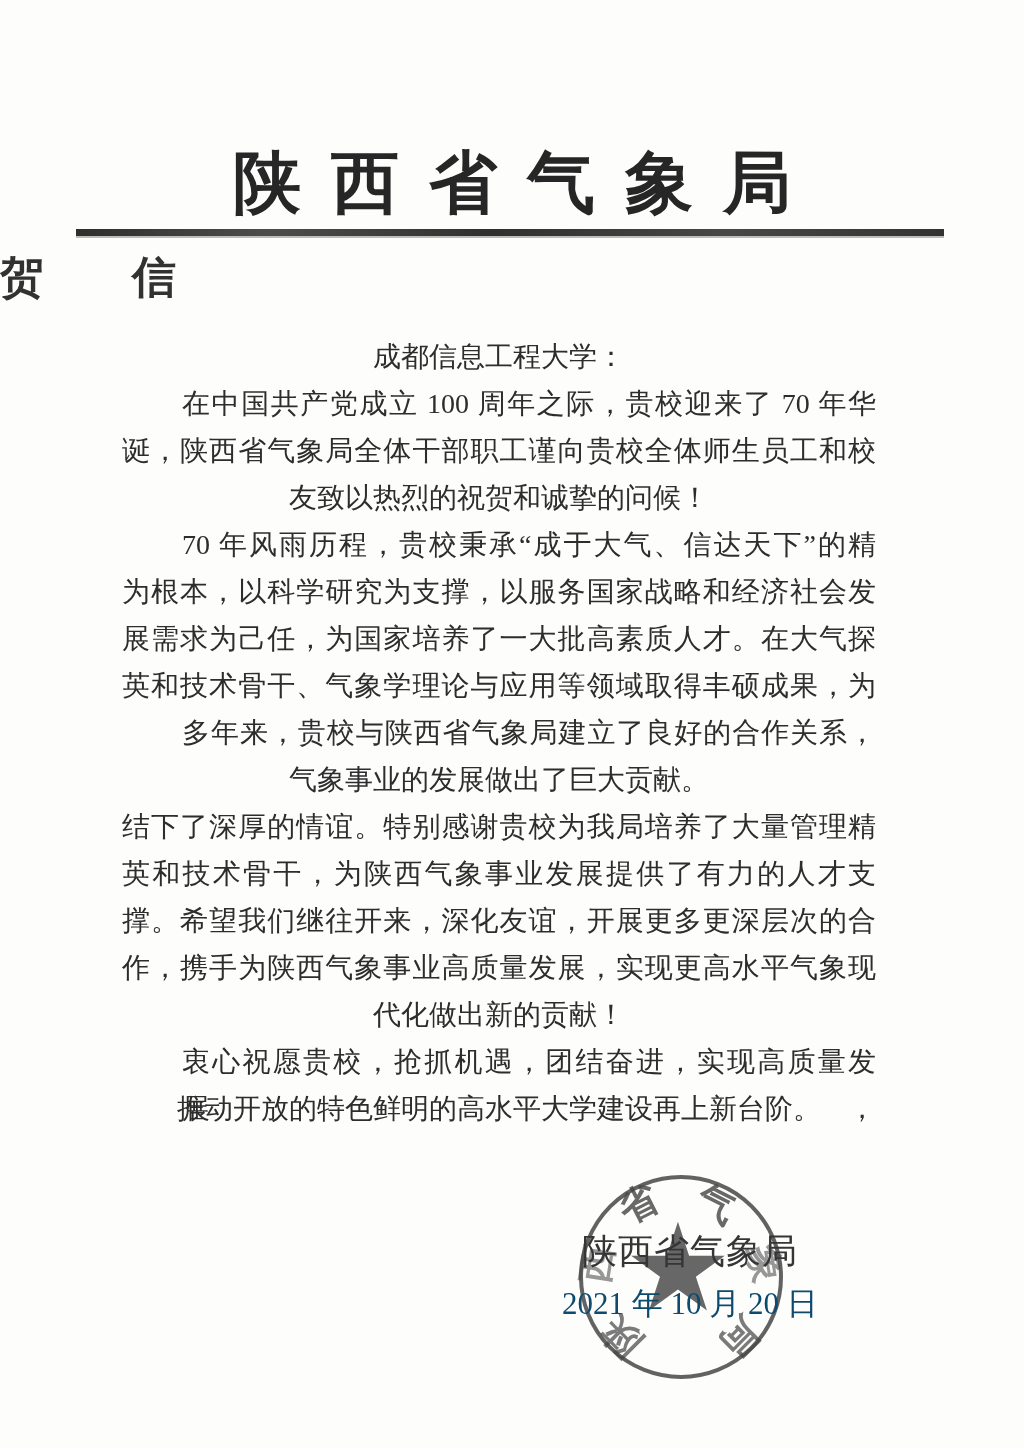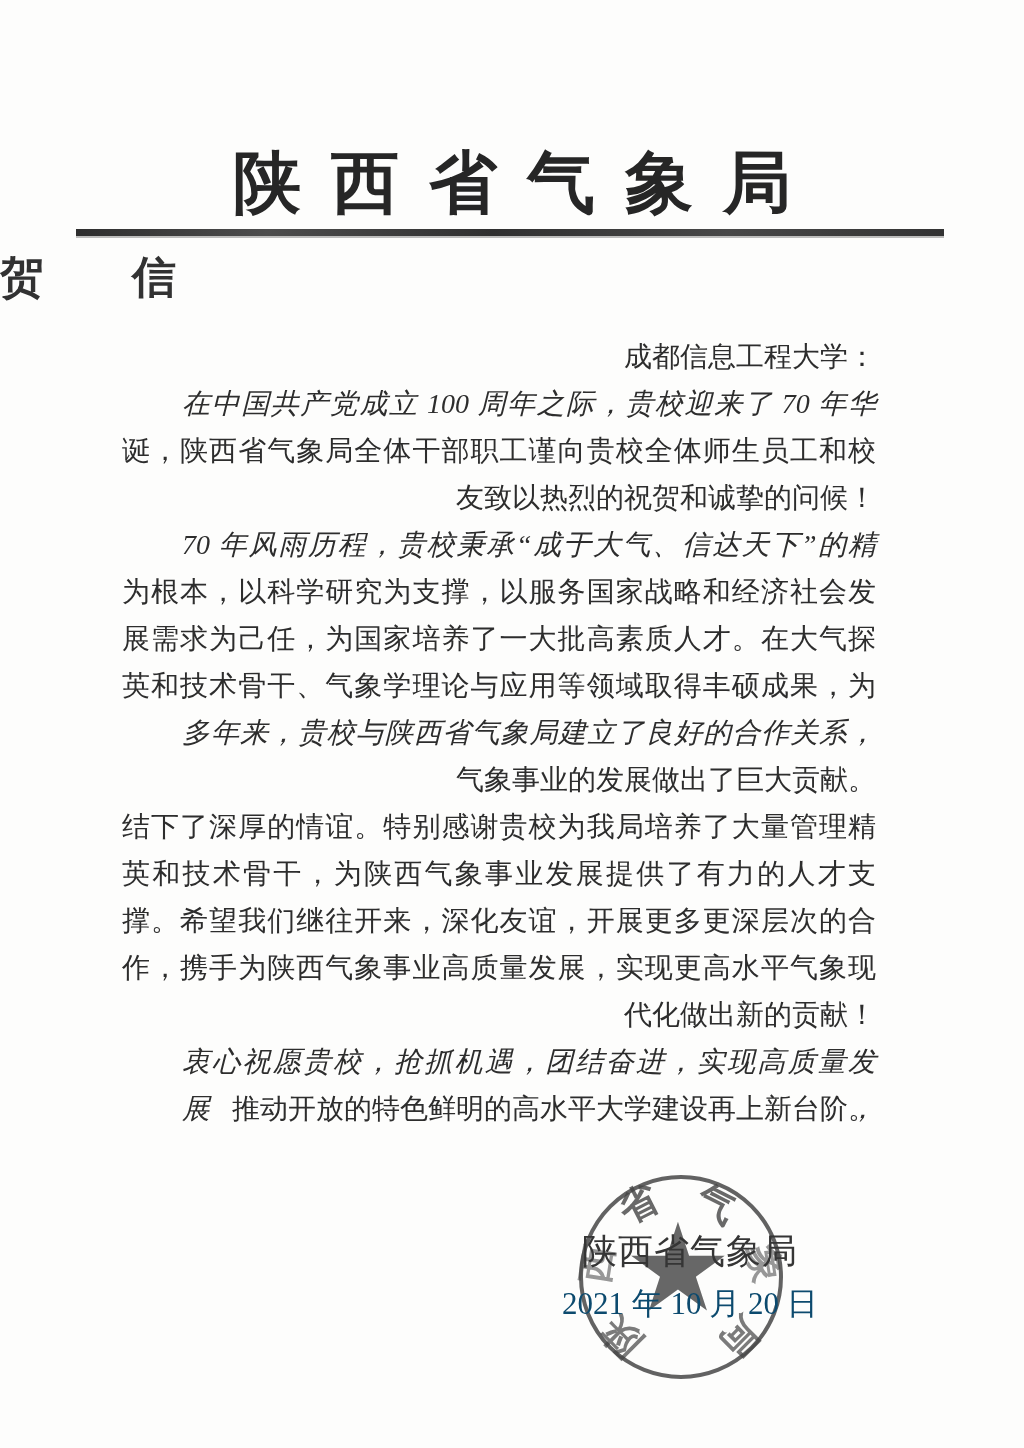--- a/index.html
+++ b/index.html
@@ -23,23 +23,23 @@
   }
   .doc-title {
     position:absolute; top:248px; left:0; width:100%;
     text-align:left; font-size:44px; font-weight:bold; color:#323232;
   }
   
   .body-text {
     position:absolute; top:333px; left:122px; width:754px;
     font-size:28px; color:#2d2d2d;
   }
-  .line { height:47px; line-height:47px; text-align:right; }
+  .line { height:47px; line-height:47px; text-align:center; }
   .line.fill { text-align:justify; text-align-last:justify; }
-  .line.indent { padding-left:60px;font-style:italic; }
+  .line.indent { padding-left:60px; }
   
   .stamp-circle {
     position:absolute; left:579px; top:1175px; width:204px; height:204px;
     border:4px solid rgba(64,64,64,.82); border-radius:50%;
     box-sizing:border-box;
   }
   .stamp-star {
     position:absolute; left:608px; top:1196px; width:140px; height:145px;
     line-height:145px; text-align:center; font-size:122px;
     color:#4e4e4e; opacity:.85;

